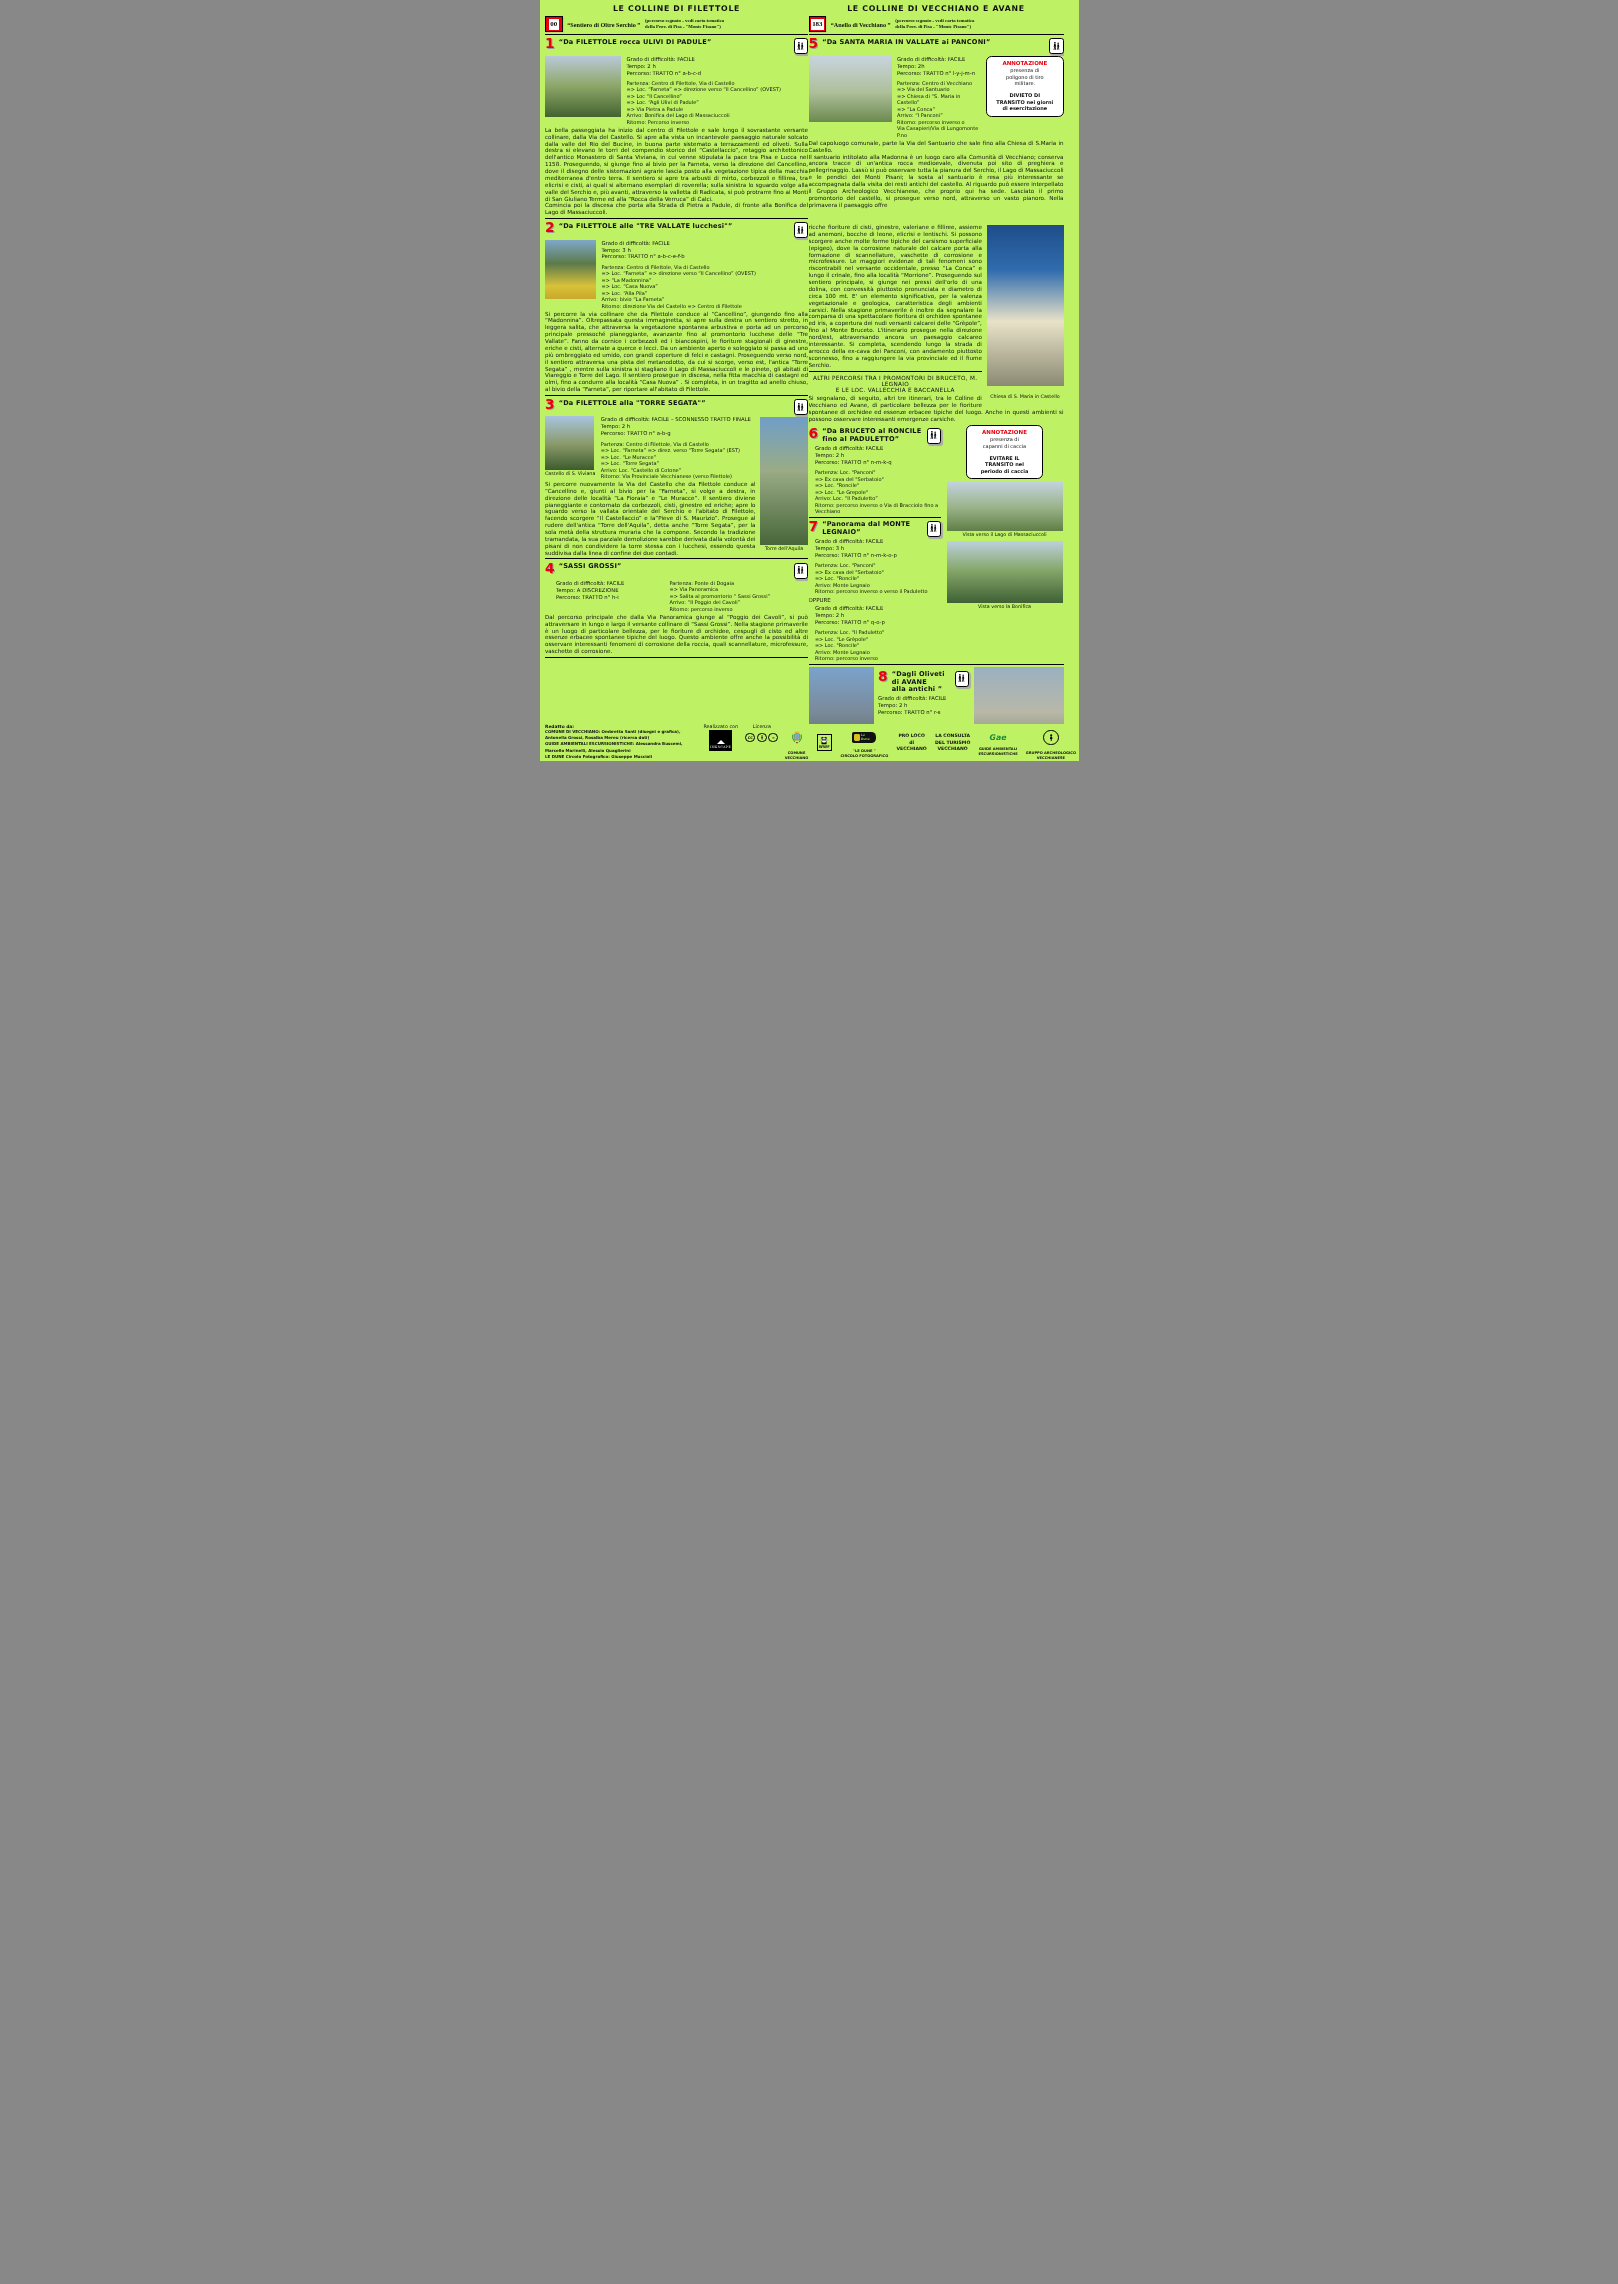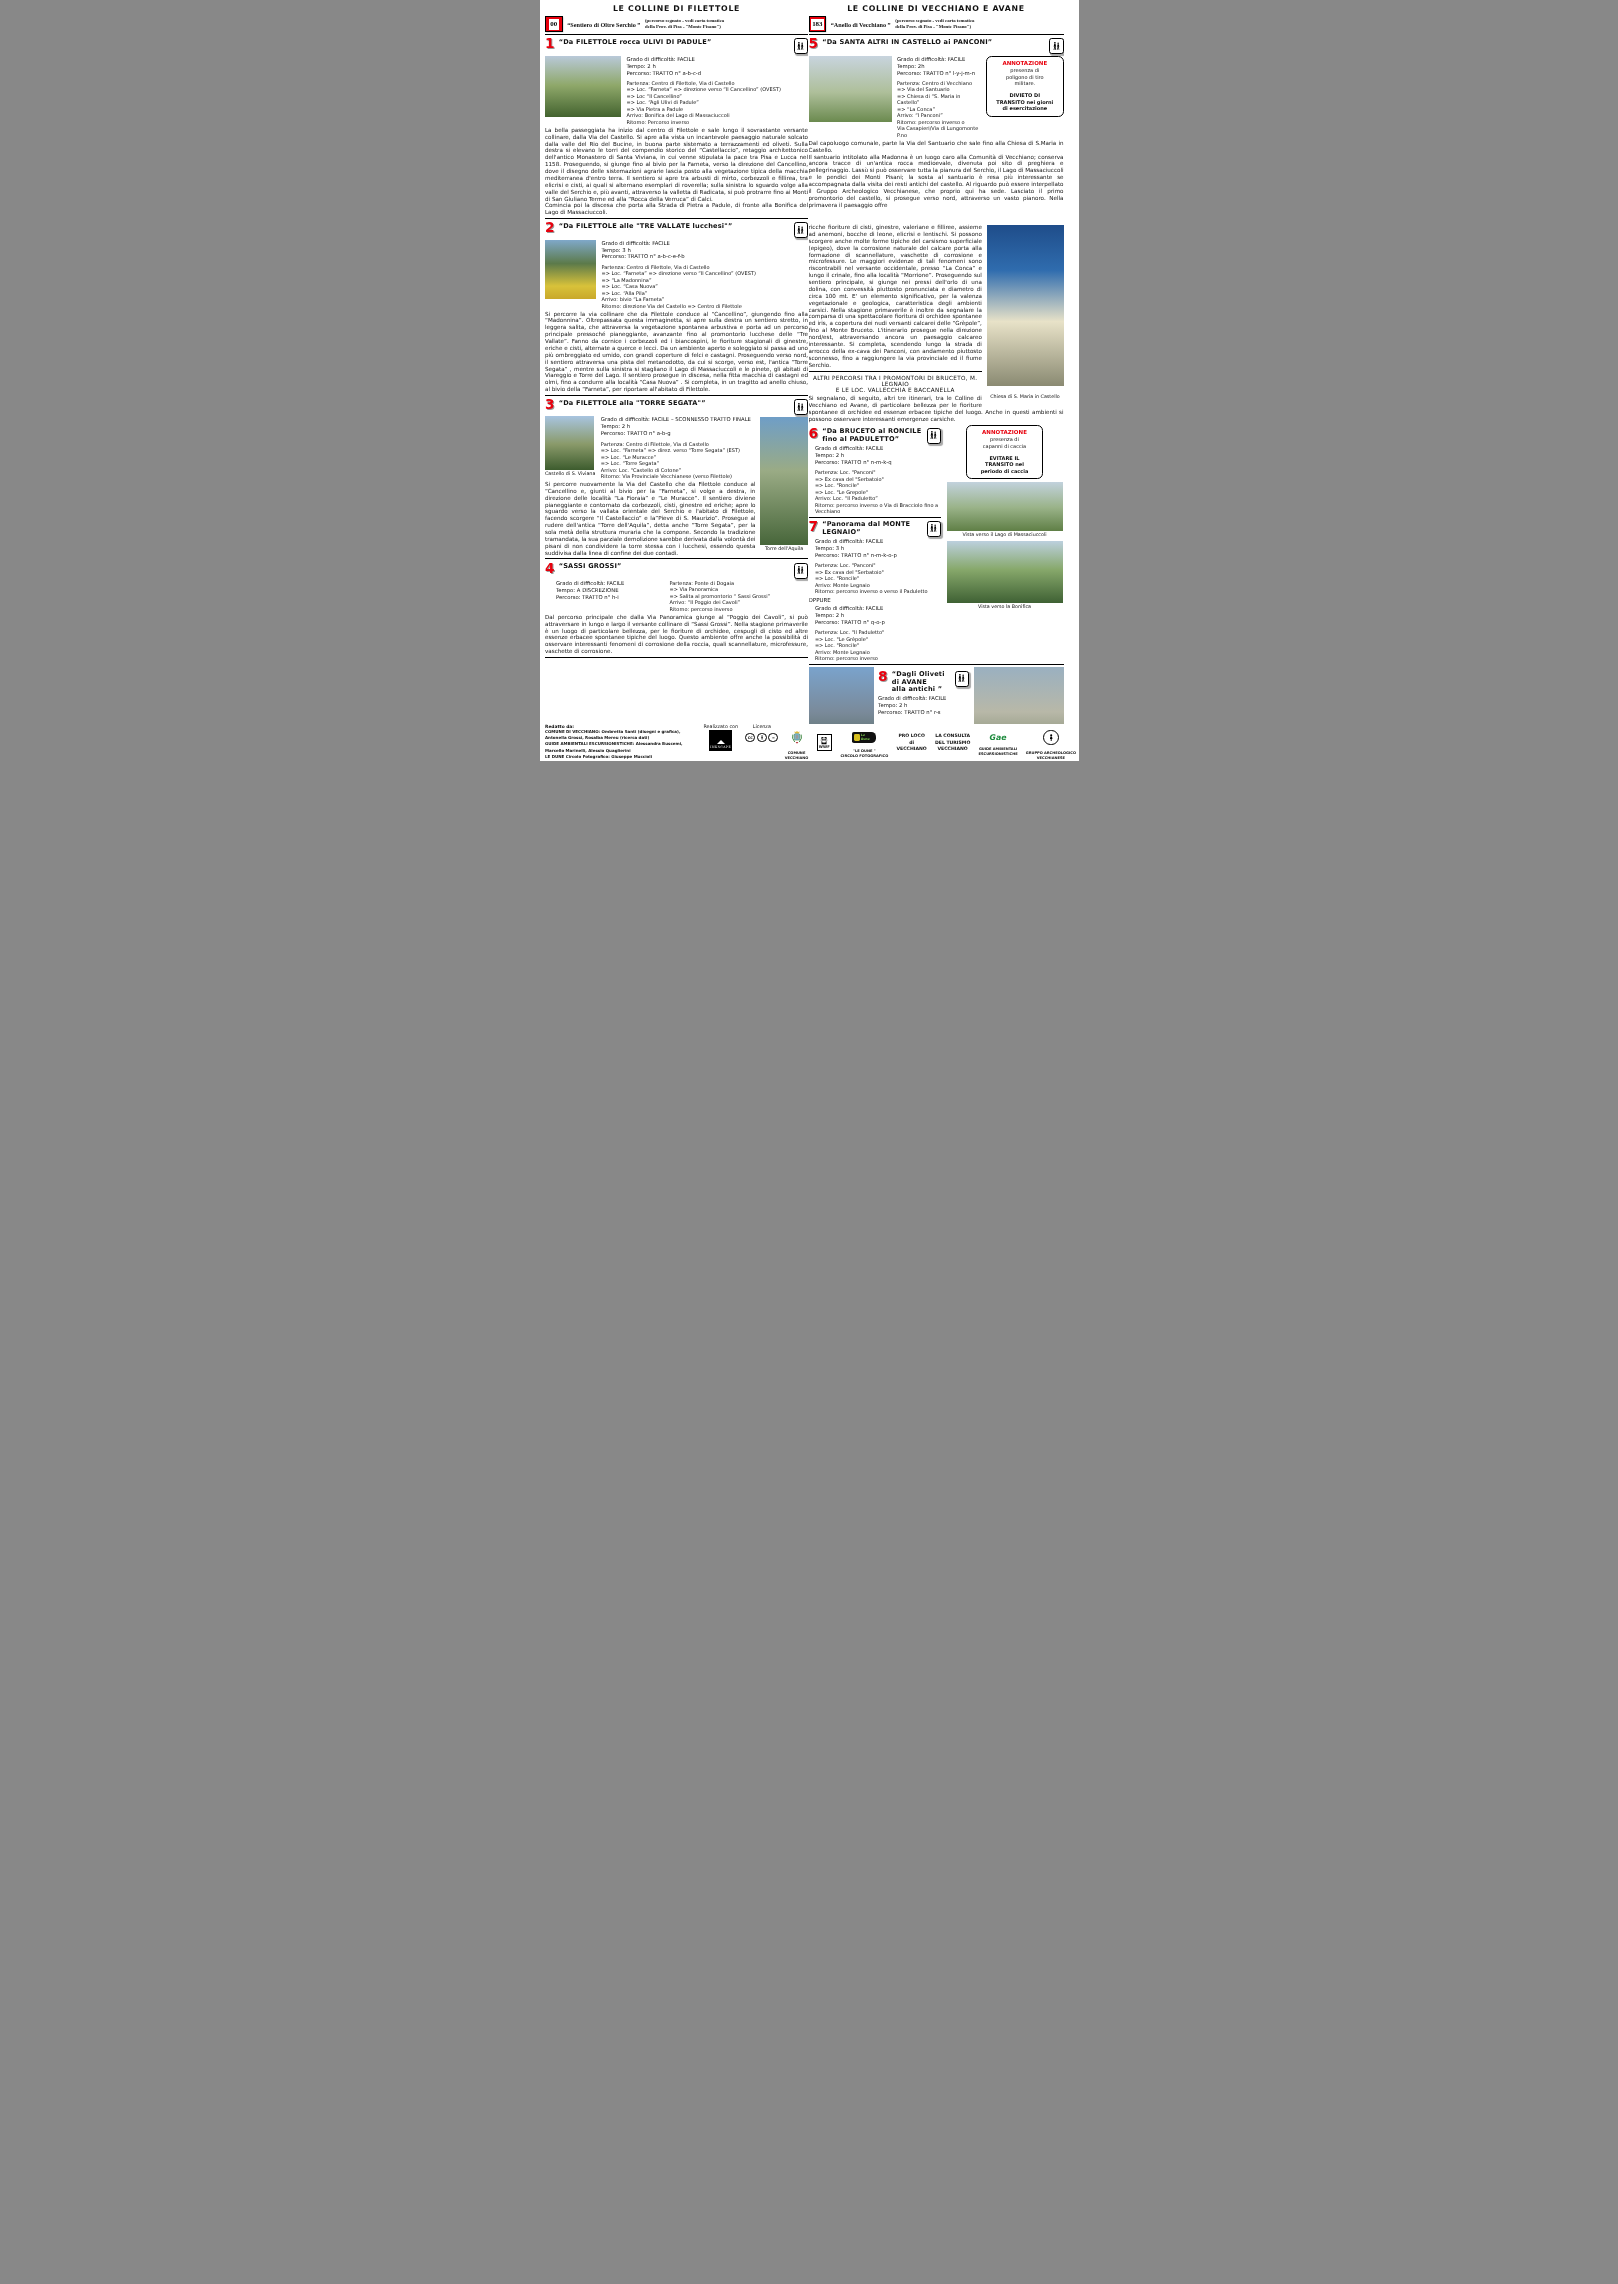--- a/index.html
+++ b/index.html
@@ -1,16 +1,16 @@
 <!DOCTYPE html>
 <html style="font-size:7.3px"><head>
 <meta charset="utf-8">
 <style>
   html,body{margin:0;padding:0;background:#888;}
-  .page{position:relative;width:539px;height:761px;background:#ffffff;margin:0 auto;
+  .page{position:relative;width:539px;height:761px;background:#bef264;margin:0 auto;
         font-family:"DejaVu Sans",sans-serif;color:#111;overflow:hidden;}
   .col{position:absolute;top:2.7px;height:721px;overflow:hidden;}
   .col-left{left:5.5px;width:263px;}
   .col-right{left:269px;width:255px;}
   .col-title{text-align:center;font-weight:bold;font-size:7.8px;letter-spacing:0.7px;margin:1.8px 0 2.7px;}
   .route-head{display:flex;align-items:center;gap:4.6px;margin:0.9px 0 1.8px;font-family:Liberation Serif, serif;}
   .badge{min-width:15.6px;height:13.7px;background:#e8000d;border:1.1px solid #000;display:flex;
          align-items:center;justify-content:center;box-shadow:0.9px 0.9px 1.4px #999;}
   .badge-num{background:#fff;color:#000;font-weight:bold;font-size:6.9px;padding:0.5px 1.4px;line-height:1.45;}
   .route-name{font-size:6.2px;font-weight:600;}
@@ -243,21 +243,21 @@
         </span>
       <span class="route-name">“Anello di Vecchiano ”</span>
       <span class="route-note">(percorso segnato - vedi carta tematica
 della Prov. di Pisa - "Monte Pisano")</span>
     </div>
     <hr class="sep">
 
     <div>
       <div class="t-head">
         <span class="t-num">5</span>
-        <span class="t-title">“Da SANTA ALTRI IN  CASTELLO ai PANCONI”</span>
+        <span class="t-title">“Da SANTA MARIA IN  VALLATE ai PANCONI”</span>
         <span class="signbox ml-auto">
             <svg viewBox="0 0 19 23" width="8.7" height="10.5">
               <use href="#sym-hikers"></use>
             </svg>
           </span>
       </div>
       <div class="t-row">
         <div class="ph" style="width:83px;height:66px;background:linear-gradient(180deg,#c8d4de 0%,#aebf9a 55%,#6b8a4f 100%)"></div>
         <div class="t-info">
           <div class="meta">Grado di difficoltà: FACILE

